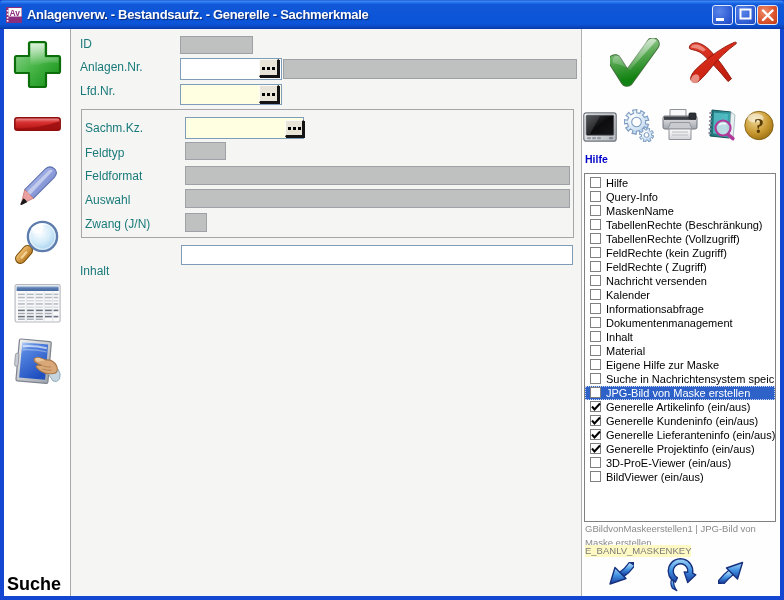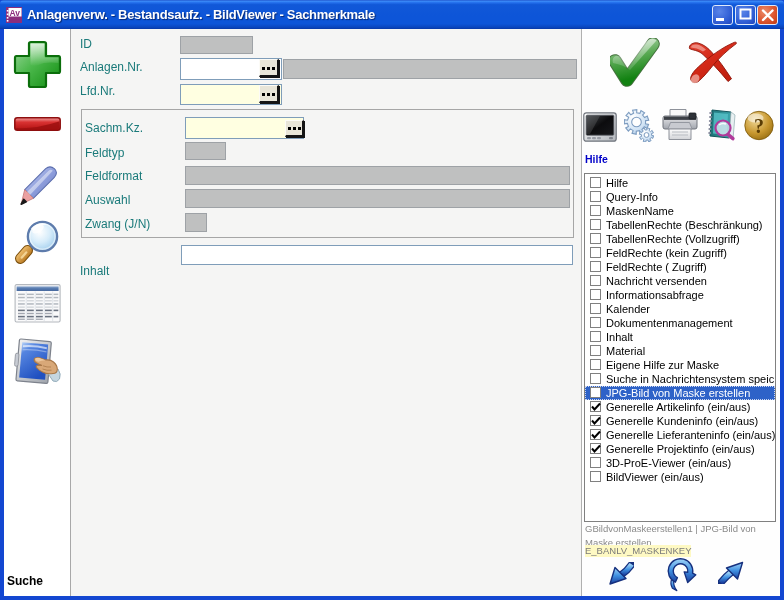--- a/index.html
+++ b/index.html
@@ -41,21 +41,21 @@
   <div id="titlebar">
     <svg class="abs" style="left:6px;top:7px" width="16" height="16" viewBox="0 0 16 16">
       <rect x="0" y="0" width="16" height="16" fill="#8b2e7d"></rect>
       <rect x="2.5" y="1" width="13" height="8.5" fill="#fff"></rect>
       <text x="3.5" y="8.5" font-size="8.5" font-weight="bold" fill="#8b2e7d" font-family="Liberation Sans">Av</text>
       <rect x="0.8" y="3" width="1.6" height="1.6" fill="#fff"></rect>
         <rect x="0.8" y="6.5" width="1.6" height="1.6" fill="#fff"></rect>
         <rect x="0.8" y="10" width="1.6" height="1.6" fill="#fff"></rect>
         <rect x="0.8" y="13" width="1.6" height="1.6" fill="#fff"></rect>
     </svg>
-    <span id="title-text">Anlagenverw. - Bestandsaufz. - BildViewer - Sachmerkmale</span>
+    <span id="title-text">Anlagenverw. - Bestandsaufz. - Generelle - Sachmerkmale</span>
     <div class="titlebtn btn-blue" style="left:712px"><svg width="19" height="18" viewBox="0 0 19 18">
           <rect x="3" y="12" width="8" height="3" fill="#fff"></rect>
         </svg></div>
     <div class="titlebtn btn-blue" style="left:735px"><svg width="19" height="18" viewBox="0 0 19 18">
           <rect x="4.5" y="3.5" width="10" height="9" fill="none" stroke="#fff" stroke-width="2"></rect>
         </svg></div>
     <div class="titlebtn btn-close" style="left:757px"><svg width="19" height="18" viewBox="0 0 19 18">
           <path d="M5 4.5 L14.5 14 M14.5 4.5 L5 14" stroke="#fff" stroke-width="2.4" stroke-linecap="round"></path>
         </svg></div>
   </div>
@@ -205,21 +205,21 @@
       <rect x="1.8" y="17" width="3.5" height="13" rx="1.5" fill="#c8ccd4" stroke="#8c9098" stroke-width="0.8"></rect>
     </g>
     <g>
       <path d="M40 43 L34 34 L45 31 Q48.5 36 46.5 41 Q44 45 40 43 Z" fill="#c5d6e0" stroke="#93acba" stroke-width="1"></path>
       <path d="M21.5 20.5 Q24 19 26.5 19.8 L33 22 Q37.5 21.5 40.5 24 Q44.5 27.5 44.3 31.5 Q44 35.5 40 35.5 Q34 36.5 29.5 34 Q25.5 32.2 23.8 29.8 Q22.3 27.8 24.8 27.2 L29 27.5 Q26 26.3 23.3 24.8 Q20.3 23 21.5 20.5 Z" fill="#d8a878" stroke="#a87848" stroke-width="1.1"></path>
       <path d="M21.8 20.8 Q24 19.3 26.5 20 L32.5 22.2 Q28 22.5 25.5 23.8 Q22.8 23.3 21.8 20.8 Z" fill="#ecc8a0"></path>
       <path d="M30 27.8 Q34 29.5 38 29" stroke="#b08050" stroke-width="0.9" fill="none"></path>
       <path d="M29.5 31 Q34 32.8 38.5 32.2" stroke="#b08050" stroke-width="0.9" fill="none"></path>
     </g>
   </svg>
-  <div class="abs" style="left:7px;top:574px;font-size:12px;font-weight:bold;color:#000;">Suche</div>
+  <div class="abs" style="left:7px;top:574px;font-size:18px;font-weight:bold;color:#000;">Suche</div>
 
   <div class="lbl" style="left:80px;top:37px">ID</div>
   <div class="graybox" style="left:180px;top:36px;width:73px;height:18px"></div>
   <div class="lbl" style="left:80px;top:60px">Anlagen.Nr.</div>
   <div class="inp" style="left:180px;top:58px;width:102px;height:22px"></div>
   <div class="dots-btn" style="left:259px;top:59px">
       <svg width="13" height="3" viewBox="0 0 13 3" style="display:block;margin:7px auto 0">
         <rect x="0" y="0" width="3" height="3" fill="#000"></rect>
         <rect x="5" y="0" width="3" height="3" fill="#000"></rect>
         <rect x="10" y="0" width="3" height="3" fill="#000"></rect>
@@ -399,25 +399,25 @@
     <div class="lrow">
         <span class="cb"></span>
         <span class="tx">FeldRechte ( Zugriff)</span>
       </div>
     <div class="lrow">
         <span class="cb"></span>
         <span class="tx">Nachricht versenden</span>
       </div>
     <div class="lrow">
         <span class="cb"></span>
+        <span class="tx">Kalender</span>
+      </div>
+    <div class="lrow">
+        <span class="cb"></span>
         <span class="tx">Informationsabfrage</span>
-      </div>
-    <div class="lrow">
-        <span class="cb"></span>
-        <span class="tx">Kalender</span>
       </div>
     <div class="lrow">
         <span class="cb"></span>
         <span class="tx">Dokumentenmanagement</span>
       </div>
     <div class="lrow">
         <span class="cb"></span>
         <span class="tx">Inhalt</span>
       </div>
     <div class="lrow">

